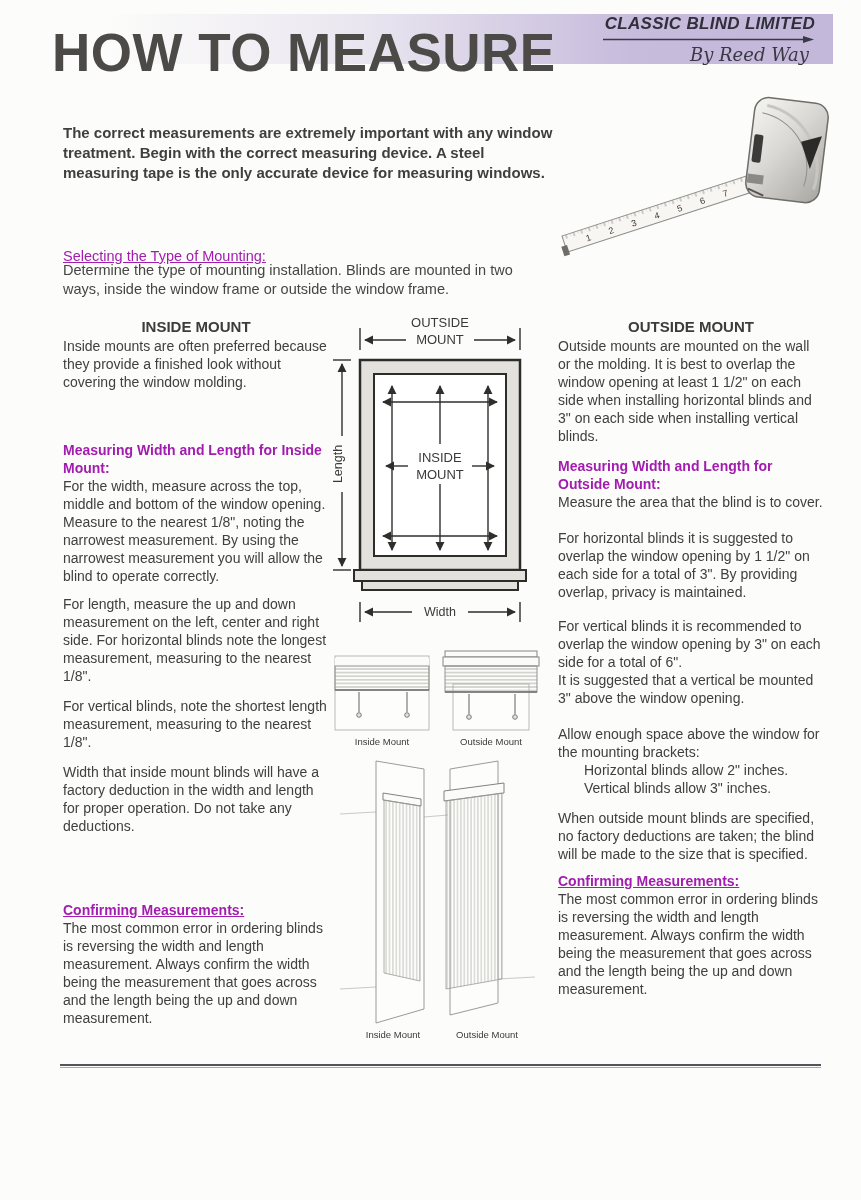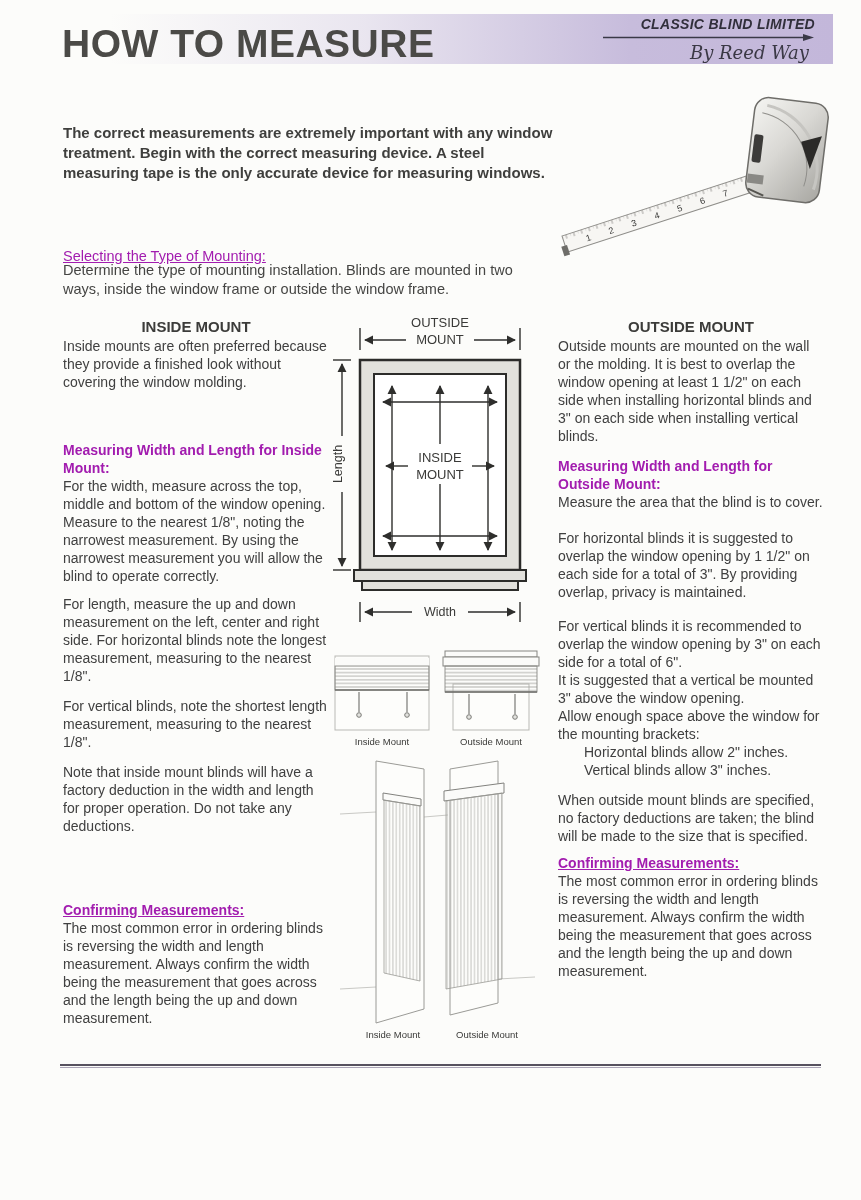--- a/index.html
+++ b/index.html
@@ -10,30 +10,30 @@
     font-family:"Liberation Sans",sans-serif;color:#454543;
   }
   
   .brand-band{
     position:absolute;top:14px;left:110px;right:28px;height:50px;z-index:0;
     background:linear-gradient(90deg,rgba(199,188,220,0) 0%,rgba(199,188,220,0.35) 35%,#c7bcdc 72%,#c3b7da 100%);
     display:flex;justify-content:flex-end;align-items:center;
   }
   .brand-inner{margin-right:18px;text-align:right;}
   .brand-name{
-    font-size:14px;font-weight:bold;font-style:italic;color:#312f3b;letter-spacing:.3px;
+    font-size:17px;font-weight:bold;font-style:italic;color:#312f3b;letter-spacing:.3px;
   }
   .brand-arrow{display:block;margin:1px 0 0 auto;}
   .brand-tagline{
     font-family:"DejaVu Serif",serif;font-style:italic;font-size:18px;color:#3a3845;
     margin-top:0;padding-right:6px;
   }
   .page-title{
-    position:absolute;top:22px;left:62px;z-index:1;
-    font-size:39px;font-weight:bold;letter-spacing:.5px;color:#4b4a47;
+    position:absolute;top:22px;left:52px;z-index:1;
+    font-size:53px;font-weight:bold;letter-spacing:.5px;color:#4b4a47;
   }
   
   .intro-para{
     position:absolute;top:123px;left:63px;width:492px;
     font-size:15px;font-weight:bold;line-height:20px;color:#3f3f3d;
   }
   .selecting-heading{
     position:absolute;top:248px;left:63px;
     font-size:14.5px;color:#a21caf;text-decoration:underline;
   }
@@ -120,34 +120,34 @@
   <div class="selecting-heading">Selecting the Type of Mounting:</div>
   <div class="selecting-body">Determine the type of mounting installation. Blinds are mounted in two ways, inside the window frame or outside the window frame.</div>
 
   <div class="col col-left">
     <div class="col-heading">INSIDE MOUNT</div>
     <p class="para" style="margin-top:1px">Inside mounts are often preferred because they provide a finished look without covering the window molding.</p>
     <p class="para bold-heading" style="margin-top:50px">Measuring Width and Length for Inside Mount:</p>
     <p class="para">For the width, measure across the top, middle and bottom of the window opening.  Measure to the nearest 1/8", noting the narrowest measurement. By using the narrowest measurement you will allow the blind to operate correctly.</p>
     <p class="para" style="margin-top:10px">For length, measure the up and down measurement on the left, center and right side.  For horizontal blinds note the longest measurement, measuring to the nearest 1/8".</p>
     <p class="para" style="margin-top:12px">For vertical blinds, note the shortest length measurement, measuring to the nearest 1/8".</p>
-    <p class="para" style="margin-top:12px">Note that inside mount blinds will have a factory deduction in the width and length for proper operation. Do not take any deductions.</p>
+    <p class="para" style="margin-top:12px">Width that inside mount blinds will have a factory deduction in the width and length for proper operation. Do not take any deductions.</p>
     <p class="para bold-heading underline" style="margin-top:66px">Confirming Measurements:</p>
     <p class="para">The most common error in ordering blinds is reversing the width and length measurement.  Always confirm the width being the measurement that goes across and the length being the up and down measurement.</p>
   </div>
 
   <div class="col col-right">
     <div class="col-heading">OUTSIDE MOUNT</div>
     <p class="para" style="margin-top:1px">Outside mounts are mounted on the wall or the molding.  It is best to overlap the window opening at least 1 1/2" on each side when installing horizontal blinds and 3" on each side when installing vertical blinds.</p>
     <p class="para bold-heading" style="margin-top:12px">Measuring Width and Length for Outside Mount:</p>
     <p class="para">Measure the area that the blind is to cover.</p>
     <p class="para" style="margin-top:18px">For horizontal blinds it is suggested to overlap the window opening by 1 1/2" on each side for a total of 3".  By providing overlap, privacy is maintained.</p>
     <p class="para" style="margin-top:16px">For vertical blinds it is recommended to overlap the window opening by 3" on each side for a total of 6".
 It is suggested that a vertical be mounted 3" above the window opening.</p>
-    <p class="para" style="">Allow enough space above the window for the mounting brackets:</p>
+    <p class="para" style="margin-top:18px">Allow enough space above the window for the mounting brackets:</p>
     <p class="para indent">Horizontal blinds allow 2" inches.</p>
     <p class="para indent">Vertical blinds allow 3" inches.</p>
     <p class="para" style="margin-top:12px">When outside mount blinds are specified, no factory deductions are taken; the blind will be made to the size that is specified.</p>
     <p class="para bold-heading underline" style="margin-top:9px">Confirming Measurements:</p>
     <p class="para">The most common error in ordering blinds is reversing the width and length measurement.  Always confirm the width being the measurement that goes across and the length being the up and down measurement.</p>
   </div>
 
   <svg class="diagram" style="left:330px;top:310px;" width="212" height="318" viewBox="0 0 212 318">
     <defs>
       <marker id="ah" viewBox="0 0 10 10" refX="9" refY="5" markerWidth="6.5" markerHeight="6.5" orient="auto-start-reverse">

